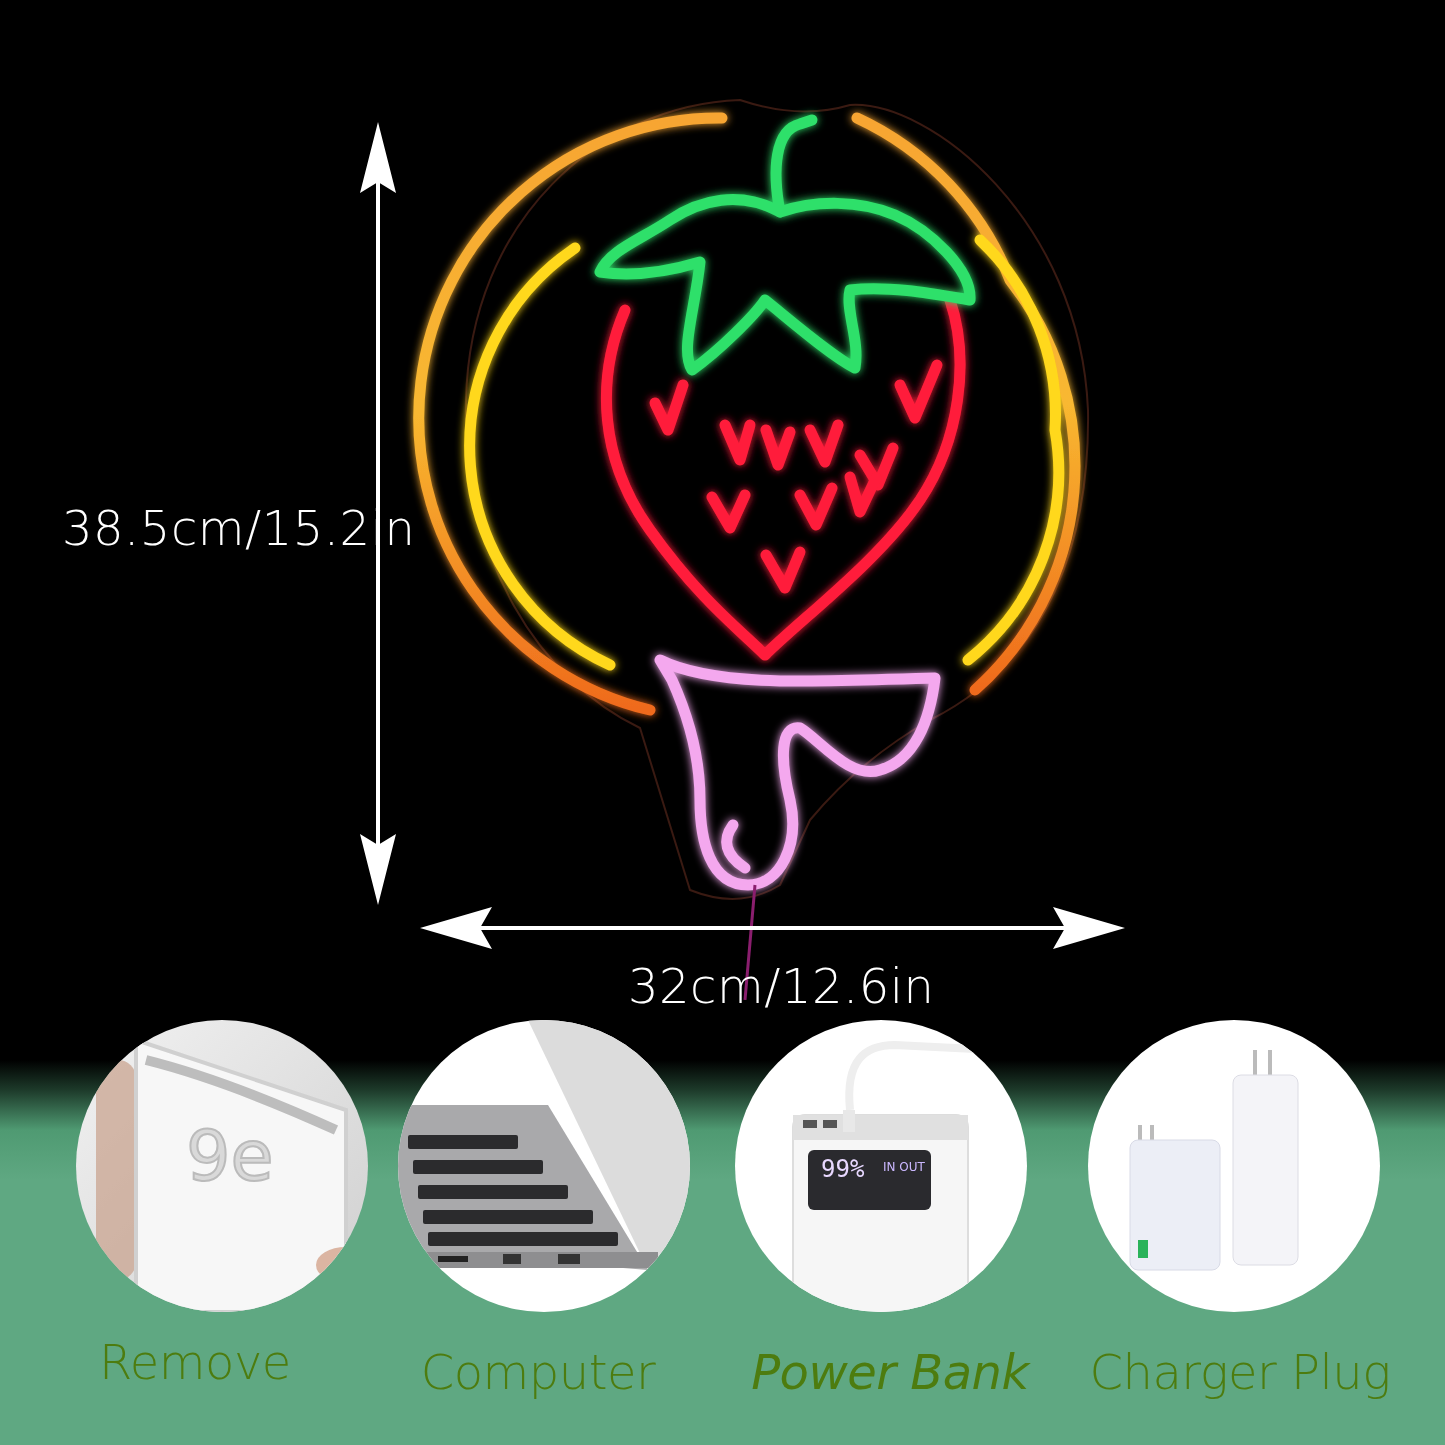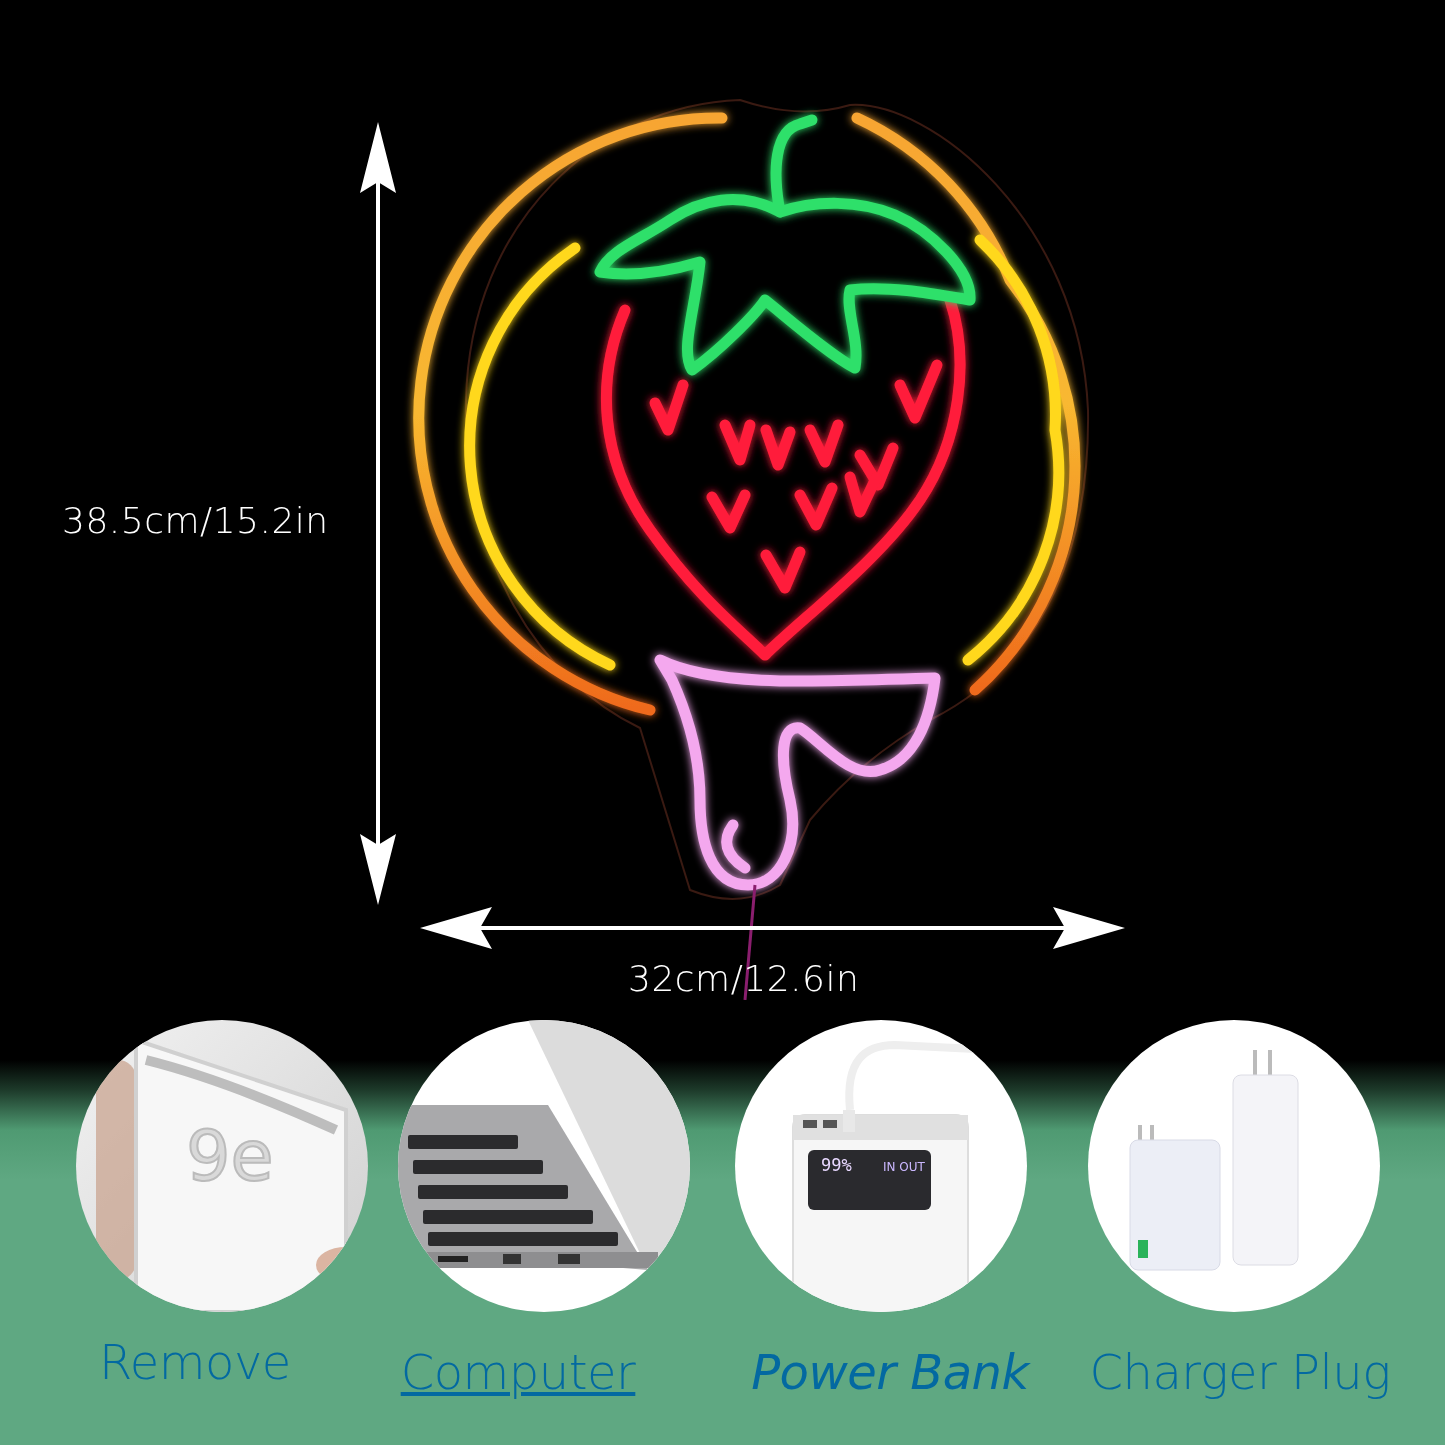--- a/index.html
+++ b/index.html
@@ -4,29 +4,29 @@
 <style>
   * { margin:0; padding:0; box-sizing:border-box; }
   html, body { width:1445px; height:1445px; overflow:hidden; }
   body {
     position:relative;
     font-family:"Liberation Sans", sans-serif;
     background: linear-gradient(to bottom, #000 0px, #000 1060px, #1d3a2a 1090px, #4f9a72 1130px, #5fa882 1180px, #5fa882 1445px);
   }
   .sign { position:absolute; left:0; top:0; width:1445px; height:1000px; }
   .dim-label {
-    position:absolute; color:#fff; font-size:36px; letter-spacing:0.5px;
+    position:absolute; color:#fff; font-size:48px; letter-spacing:0.5px;
     font-family:"DejaVu Sans", sans-serif; font-weight:300;
   }
   .circle {
     position:absolute; top:1020px; width:292px; height:292px; border-radius:50%;
     background:#fff; overflow:hidden;
   }
   .cap {
-    position:absolute; color:#0369a1; font-size:48px; text-align:center; line-height:48px;
+    position:absolute; color:#4d7c0f; font-size:48px; text-align:center; line-height:48px;
     font-family:"DejaVu Sans", sans-serif; font-weight:300; letter-spacing:-0.5px;
   }
 </style>
 </head>
 <body>
 
 <svg class="sign" viewBox="0 0 1445 1000">
   <defs>
     <filter id="glow" x="-20%" y="-20%" width="140%" height="140%">
       <feGaussianBlur stdDeviation="4" result="b"></feGaussianBlur>
@@ -126,34 +126,34 @@
 <div class="circle" style="left:735px;">
   <svg width="292" height="292">
     <path d="M115 90 C 110 40 130 25 160 25 L 260 30" stroke="#eee" stroke-width="8" fill="none"></path>
     <rect x="58" y="95" width="175" height="205" rx="12" fill="#f6f6f6" stroke="#ddd" stroke-width="2"></rect>
     <rect x="58" y="95" width="175" height="25" fill="#e0e0e0"></rect>
     <rect x="68" y="100" width="14" height="8" fill="#555"></rect>
     <rect x="88" y="100" width="14" height="8" fill="#555"></rect>
     <rect x="108" y="90" width="12" height="22" fill="#e8e8e8"></rect>
     <rect x="73" y="130" width="123" height="60" rx="6" fill="#2a2a2e"></rect>
   </svg>
-  <div style="position:absolute; left:86px; top:135px; color:#e8d8ff; font-size:17px; font-family:'DejaVu Sans Mono', monospace;">99%</div>
+  <div style="position:absolute; left:86px; top:135px; color:#e8d8ff; font-size:24px; font-family:'DejaVu Sans Mono', monospace;">99%</div>
   <div style="position:absolute; left:148px; top:140px; color:#cbb8ff; font-size:12px; font-family:'DejaVu Sans', sans-serif;">IN OUT</div>
 </div>
 
 <div class="circle" style="left:1088px;">
   <svg width="292" height="292">
     <rect x="165" y="30" width="4" height="30" fill="#bbb"></rect>
     <rect x="180" y="30" width="4" height="30" fill="#bbb"></rect>
     <rect x="145" y="55" width="65" height="190" rx="8" fill="#f4f4f8" stroke="#dcdce4"></rect>
     <rect x="50" y="105" width="4" height="20" fill="#bbb"></rect>
     <rect x="62" y="105" width="4" height="20" fill="#bbb"></rect>
     <rect x="42" y="120" width="90" height="130" rx="8" fill="#eceef6" stroke="#d8dae6"></rect>
     <rect x="50" y="220" width="10" height="18" fill="#2ab35a"></rect>
   </svg>
 </div>
 
 <div class="cap" style="left:70px; width:250px; top:1338px;">
   <div>Remove</div>
 </div>
-<div class="cap" style="left:378px; width:280px; top:1348px;text-decoration:underline;">Computer</div>
+<div class="cap" style="left:398px; width:280px; top:1348px;">Computer</div>
 <div class="cap" style="left:730px; width:320px; top:1348px;font-style:italic;">Power Bank</div>
 <div class="cap" style="left:1060px; width:360px; top:1348px;">Charger Plug</div>
 
 </body></html>

